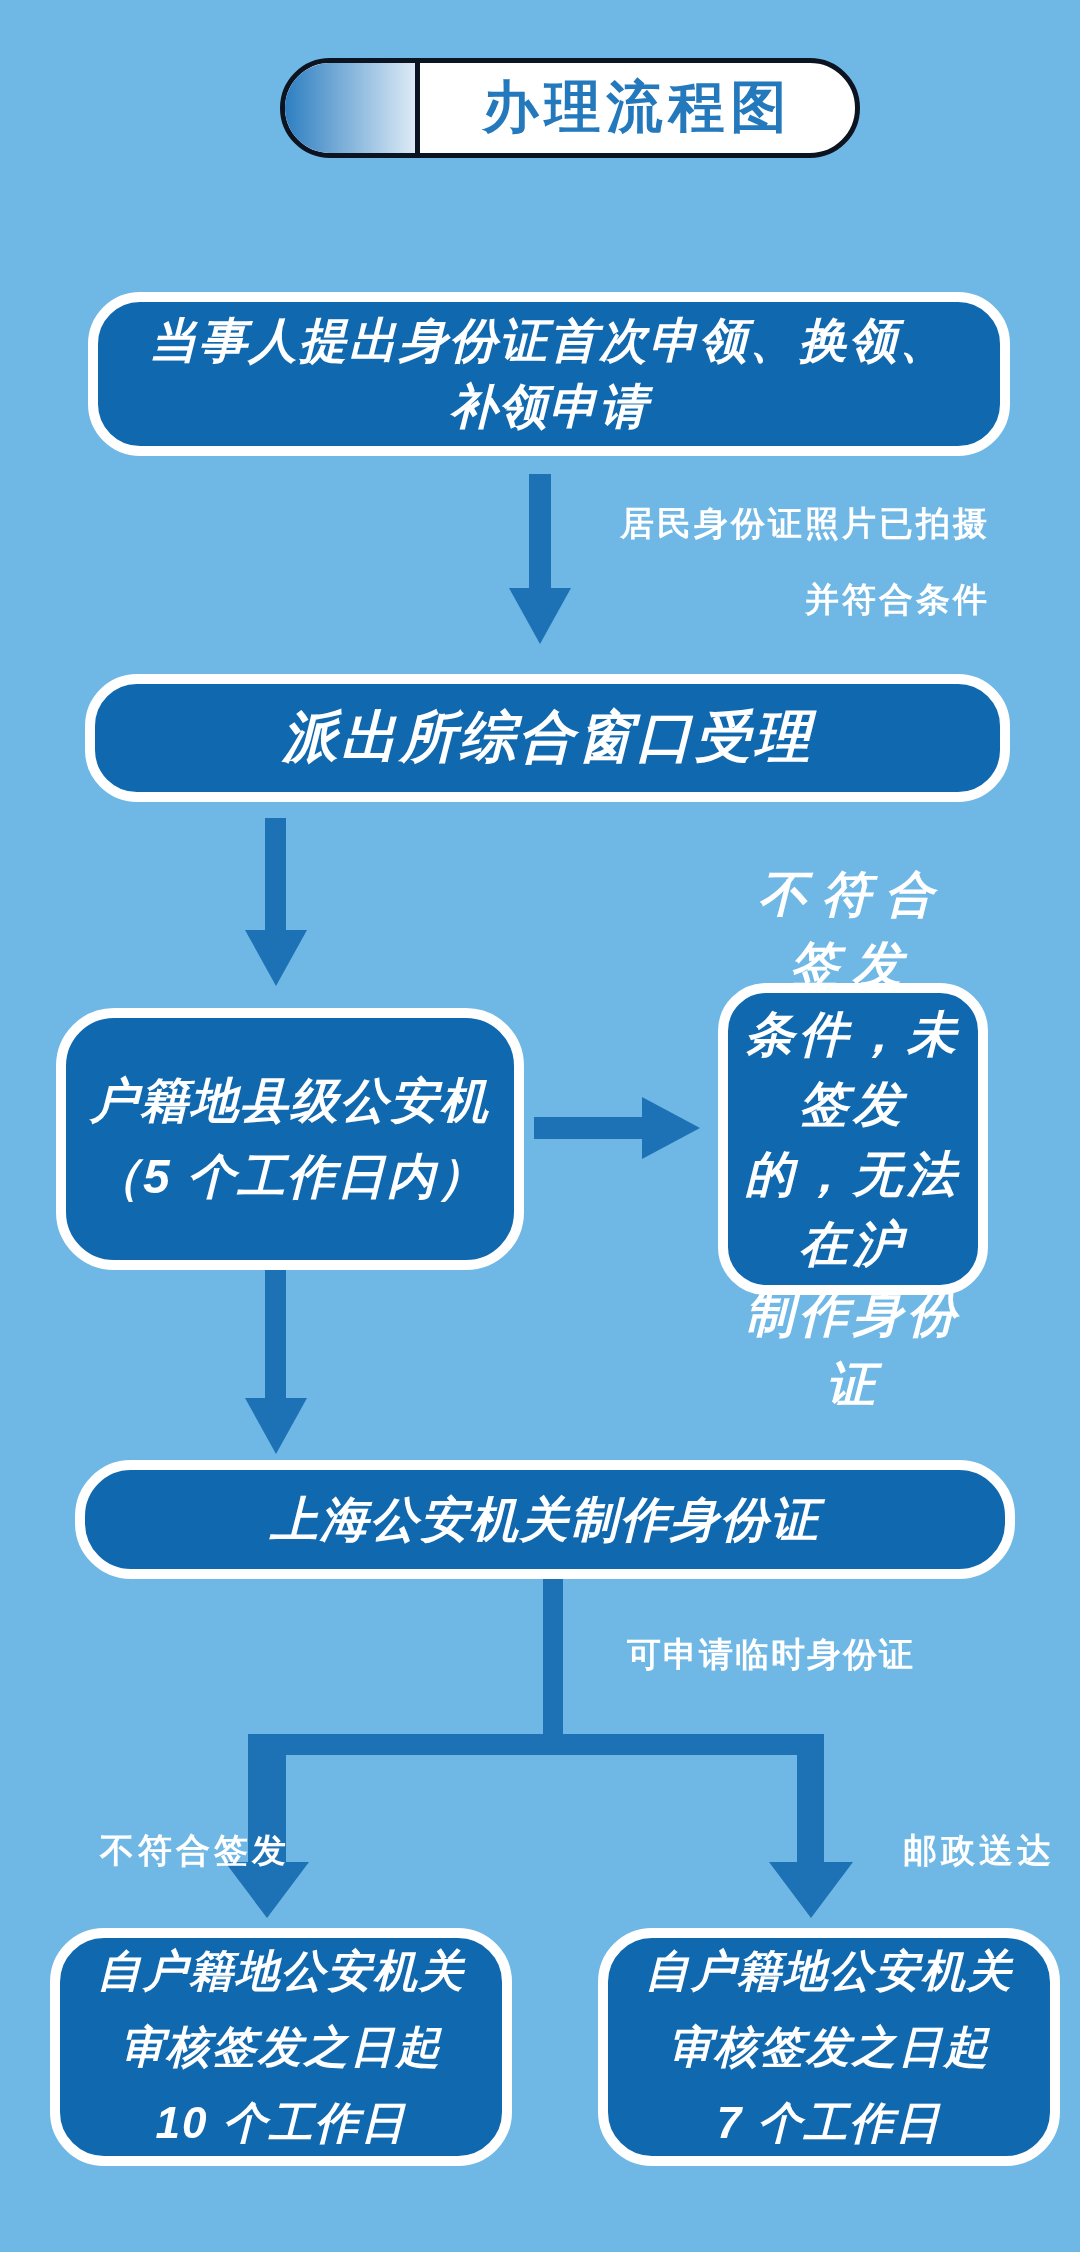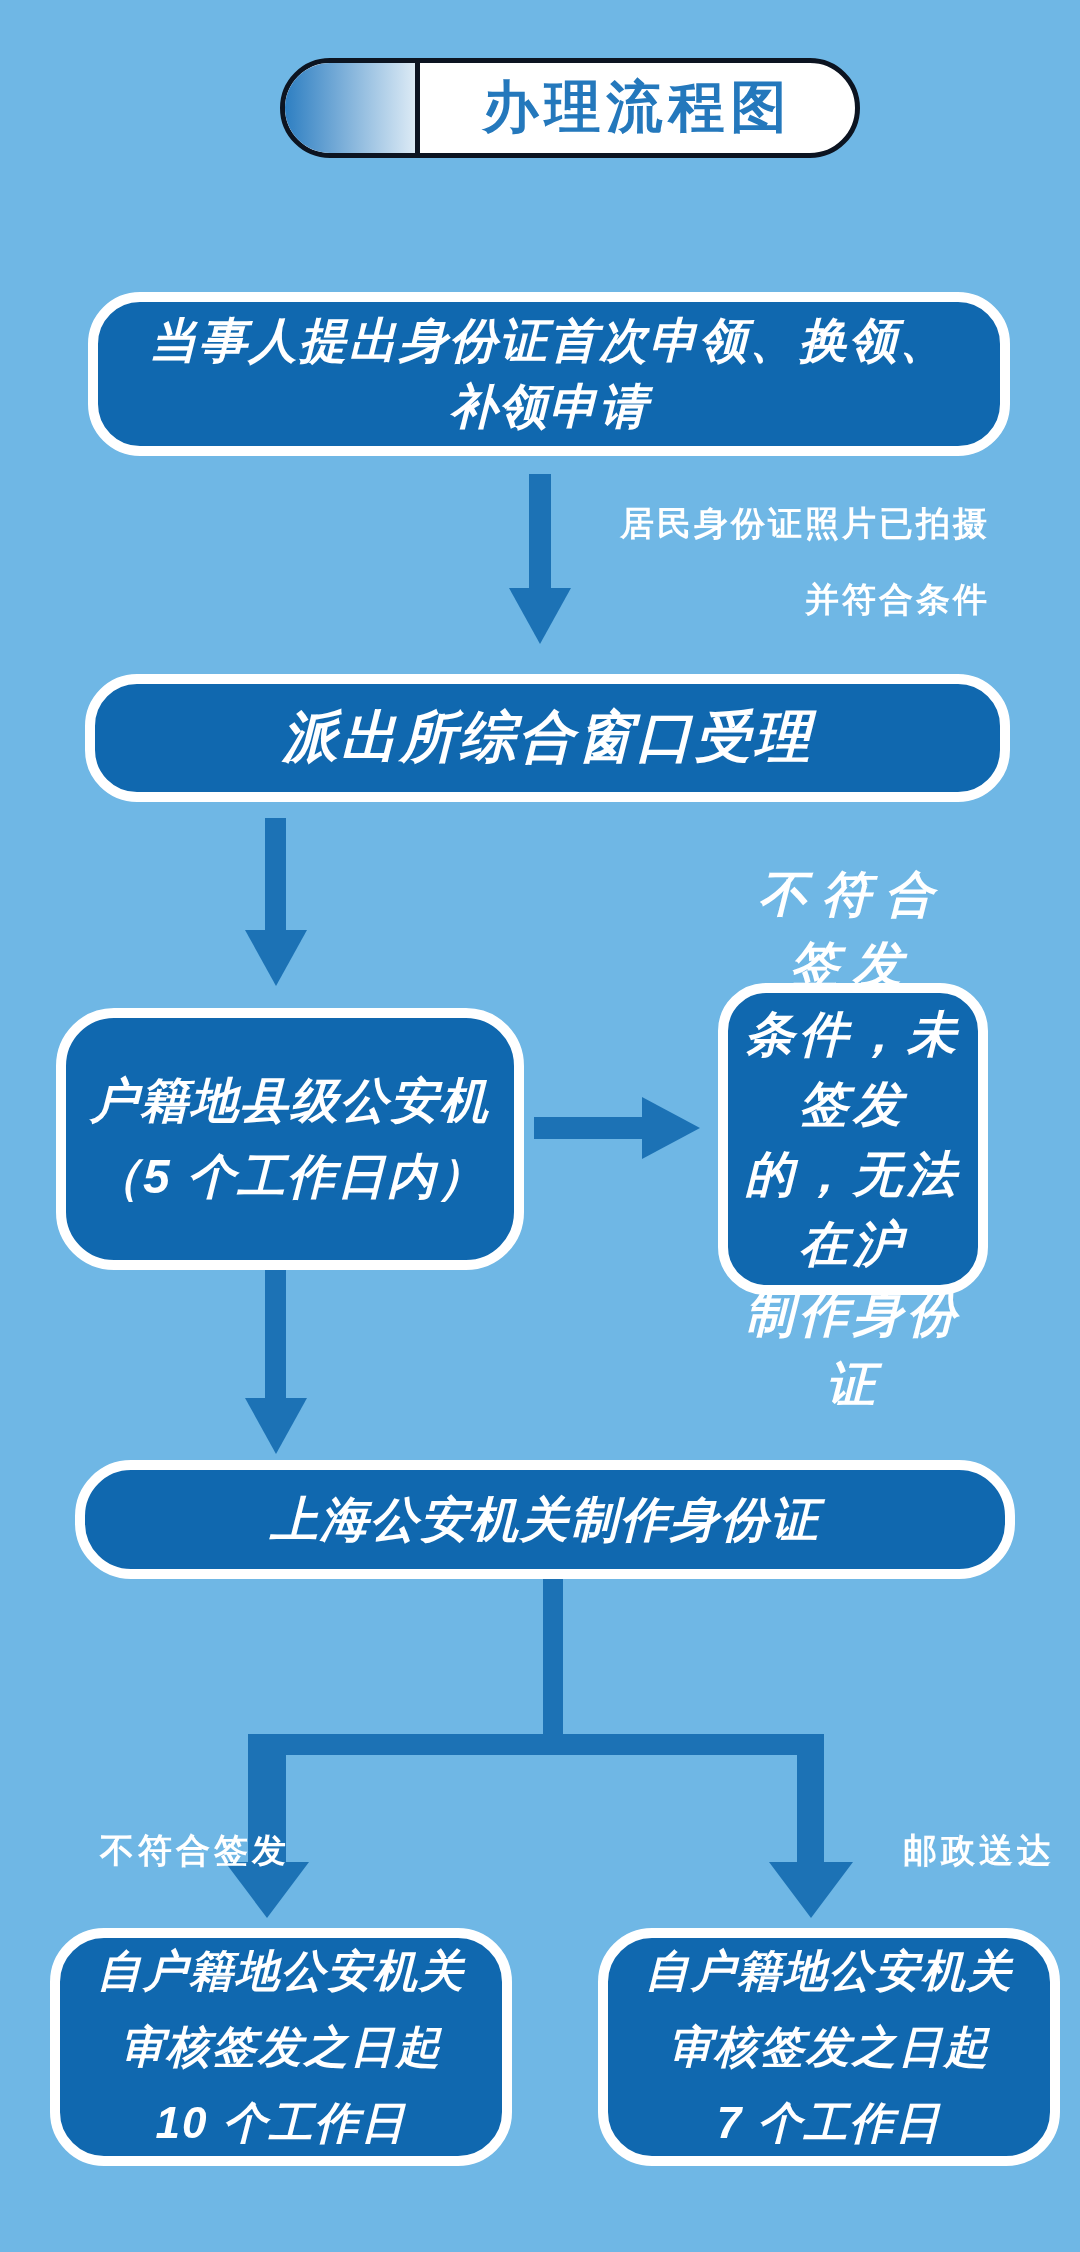--- a/index.html
+++ b/index.html
@@ -106,20 +106,21 @@
 
   <div>
     <div class="shaft" style="left:543px; top:1579px; width:20px; height:155px;"></div>
     <div class="shaft" style="left:248px; top:1734px; width:576px; height:21px;"></div>
     <div class="shaft" style="left:248px; top:1734px; width:38px; height:132px;"></div>
     <div class="head head-down-big" style="left:225px; top:1862px;"></div>
     <div class="shaft" style="left:797px; top:1734px; width:27px; height:132px;"></div>
     <div class="head head-down-big" style="left:769px; top:1862px;"></div>
   </div>
 
+  <div class="lbl" style="left:585px; top:1632px; width:330px; font-size:34px; letter-spacing:2px;">可申请临时身份证</div>
   <div class="lbl" style="left:60px; top:1828px; width:230px; font-size:34px; letter-spacing:4px;">不符合签发</div>
   <div class="lbl" style="left:855px; top:1828px; width:200px; font-size:34px; letter-spacing:4px;">邮政送达</div>
 
   <div class="node" style="left:50px; top:1928px; width:462px; height:238px; border-radius:54px; font-size:44px; line-height:76px; letter-spacing:2px;">
     <div>自户籍地公安机关</div>
     <div>审核签发之日起</div>
     <div>10 个工作日</div>
   </div>
 
   <div class="node" style="left:598px; top:1928px; width:462px; height:238px; border-radius:54px; font-size:44px; line-height:76px; letter-spacing:2px;">

